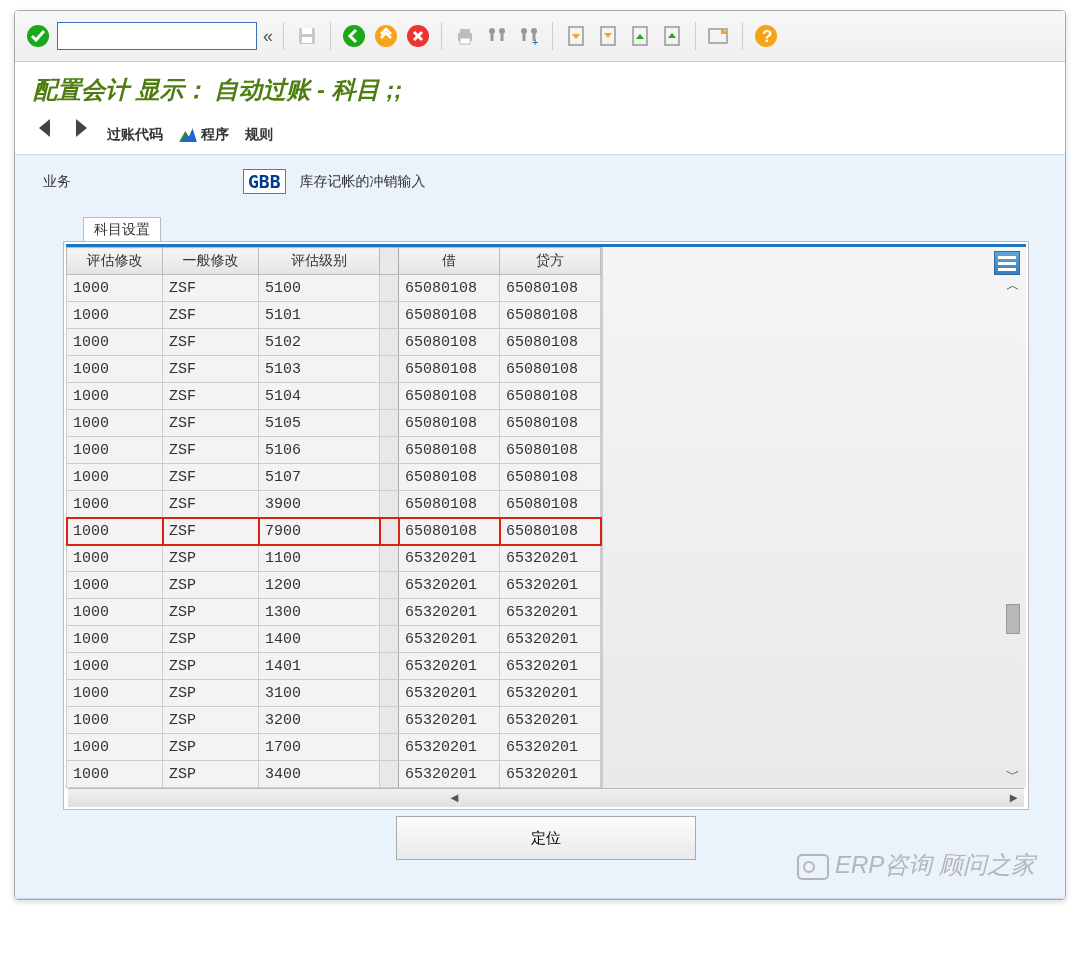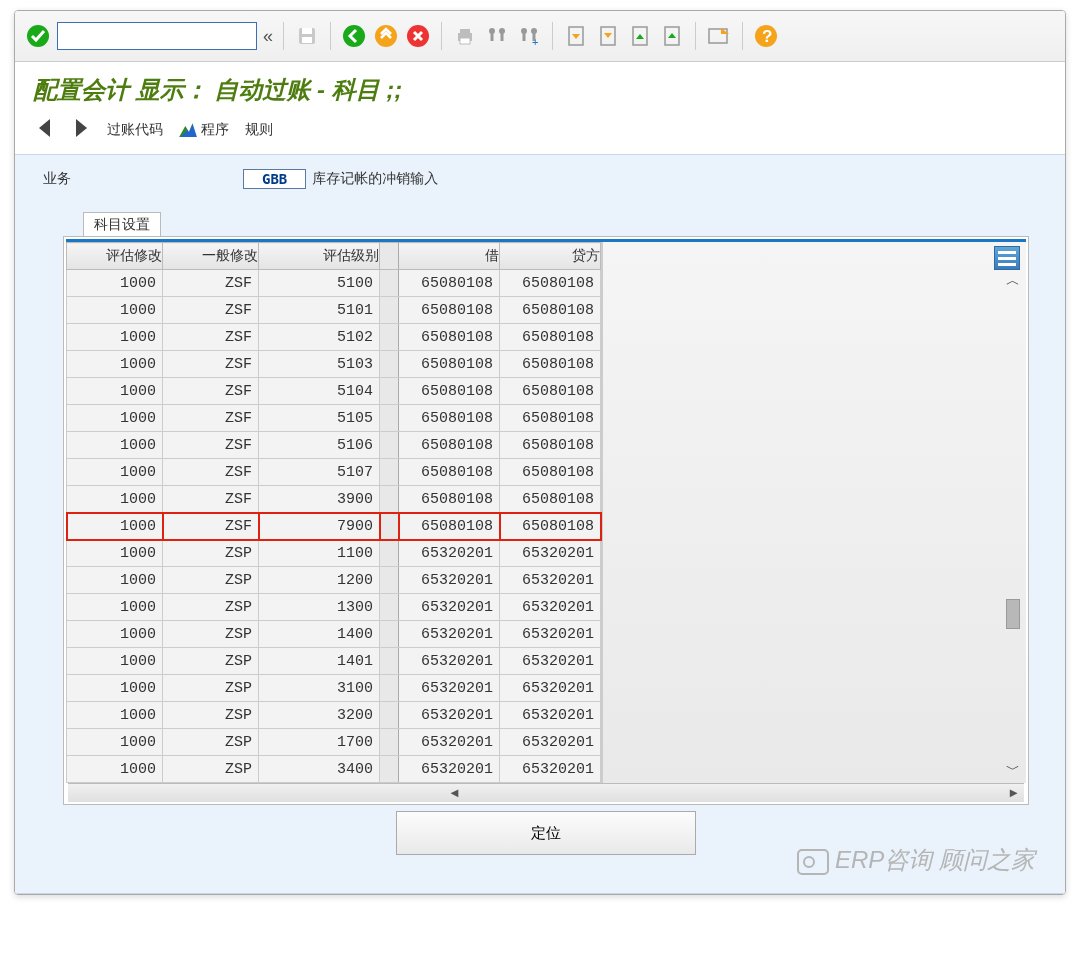--- a/index.html
+++ b/index.html
@@ -3,35 +3,35 @@
 <meta charset="utf-8">
 <style>
 html,body{margin:0;padding:0;font-family:Arial,"Microsoft YaHei",sans-serif;background:#fff;color:#333;}
 .frame{width:1050px;margin:10px auto;border:1px solid #aaa;border-radius:4px;box-shadow:0 2px 6px rgba(0,0,0,.15);overflow:hidden;}
 .toolbar{background:linear-gradient(#f7f7f7,#efefef);height:50px;border-bottom:1px solid #ccc;display:flex;align-items:center;padding:0 10px;gap:6px;}
 .cmd-input{width:190px;height:26px;border:1px solid #3b6fb5;outline:none;padding:0 4px;font-size:13px;}
 .tbtn{width:26px;height:26px;display:flex;align-items:center;justify-content:center;cursor:pointer;border-radius:3px;}
 .tbtn svg{display:block;}
 .sep{width:1px;height:28px;background:#ccc;margin:0 4px;}
 .title{font-size:24px;font-style:italic;font-weight:600;color:#4d7c0f;padding:12px 16px 6px 18px;}
-.nav{display:flex;align-items:center;gap:16px;padding:4px 16px 10px 20px;border-bottom:1px solid #c5d7e8;}
+.nav{display:flex;align-items:flex-end;gap:16px;padding:4px 16px 10px 20px;border-bottom:1px solid #c5d7e8;font-weight:bold;}
 .nav .arrow{cursor:pointer;}
 .nav .label{font-size:14px;color:#333;}
 .mountain{display:inline-block;width:18px;height:14px;background:linear-gradient(135deg,#2a8a2a 50%,#2266cc 50%);clip-path:polygon(0 100%,35% 20%,55% 60%,75% 0,100% 100%);vertical-align:middle;margin-right:4px;}
 .form-area{background:#eaf2fb;padding:14px 20px 20px 28px;border-bottom:1px solid #c5d7e8;}
 .form-row{display:flex;align-items:center;margin-bottom:8px;font-size:14px;}
 .form-row .lbl{width:200px;}
 .code-1000{border:1px solid #5a7aa5;background:#fff;padding:1px 6px;font-family:"Consolas",monospace;font-weight:600;color:#003a8c;font-size:14px;}
-.code-gbb{border:1px solid #5a7aa5;background:#fff;padding:1px 18px;font-family:"Consolas",monospace;font-weight:600;color:#003a8c;font-size:14px;margin-right:6px;}
+.code-gbb{border:1px solid #5a7aa5;background:#fff;padding:1px 4px;font-family:"Consolas",monospace;font-weight:600;color:#003a8c;font-size:18px;margin-right:14px;}
 .redact{display:inline-block;width:140px;height:18px;background:repeating-linear-gradient(90deg,#000 0 10px,#fff 10px 16px);filter:blur(1.2px);margin-left:10px;vertical-align:middle;}
 .panel-title{display:inline-block;background:#fff;border:1px solid #bbb;border-bottom:none;padding:3px 10px;font-size:14px;margin-left:20px;position:relative;top:1px;}
 .panel-container{margin:22px 16px 0 20px;}
 .panel{border:1px solid #bbb;background:#fff;position:relative;}
 .panel-inner{border-top:3px solid #1b76c4;margin:2px;}
-.grid{display:flex;text-align:right;}
+.grid{display:flex;}
 .grid-main{border-right:1px solid #ccc;}
 .grid table{border-collapse:collapse;font-family:"Consolas","Courier New",monospace;font-size:15px;}
 .grid th{background:linear-gradient(#f5f5f5,#e4e4e4);border:1px solid #bbb;font-weight:400;font-size:14px;font-family:Arial,"Microsoft YaHei";padding:4px 0;}
 .grid td{border:1px solid #ccc;background:#f3f3f3;padding:3px 6px;height:20px;}
 .grid .gap-col{background:#e8e8e8;width:6px;border-left:1px solid #aaa;border-right:1px solid #aaa;}
 .highlight td{outline:2px solid #d21;outline-offset:-1px;position:relative;}
 .rightbar{flex:1;background:linear-gradient(#f5f5f5,#e9e9e9);position:relative;border-left:1px solid #ccc;}
 .col-config-icon{position:absolute;right:6px;top:4px;width:20px;height:18px;background:linear-gradient(#5fa7d6,#3a7bbd);border:1px solid #2f6aa5;display:flex;flex-direction:column;justify-content:space-around;padding:2px;}
 .col-config-icon span{height:3px;background:#fff;display:block;margin:0 1px;}
 .scroll-up{position:absolute;right:6px;top:30px;font-size:14px;color:#555;}

